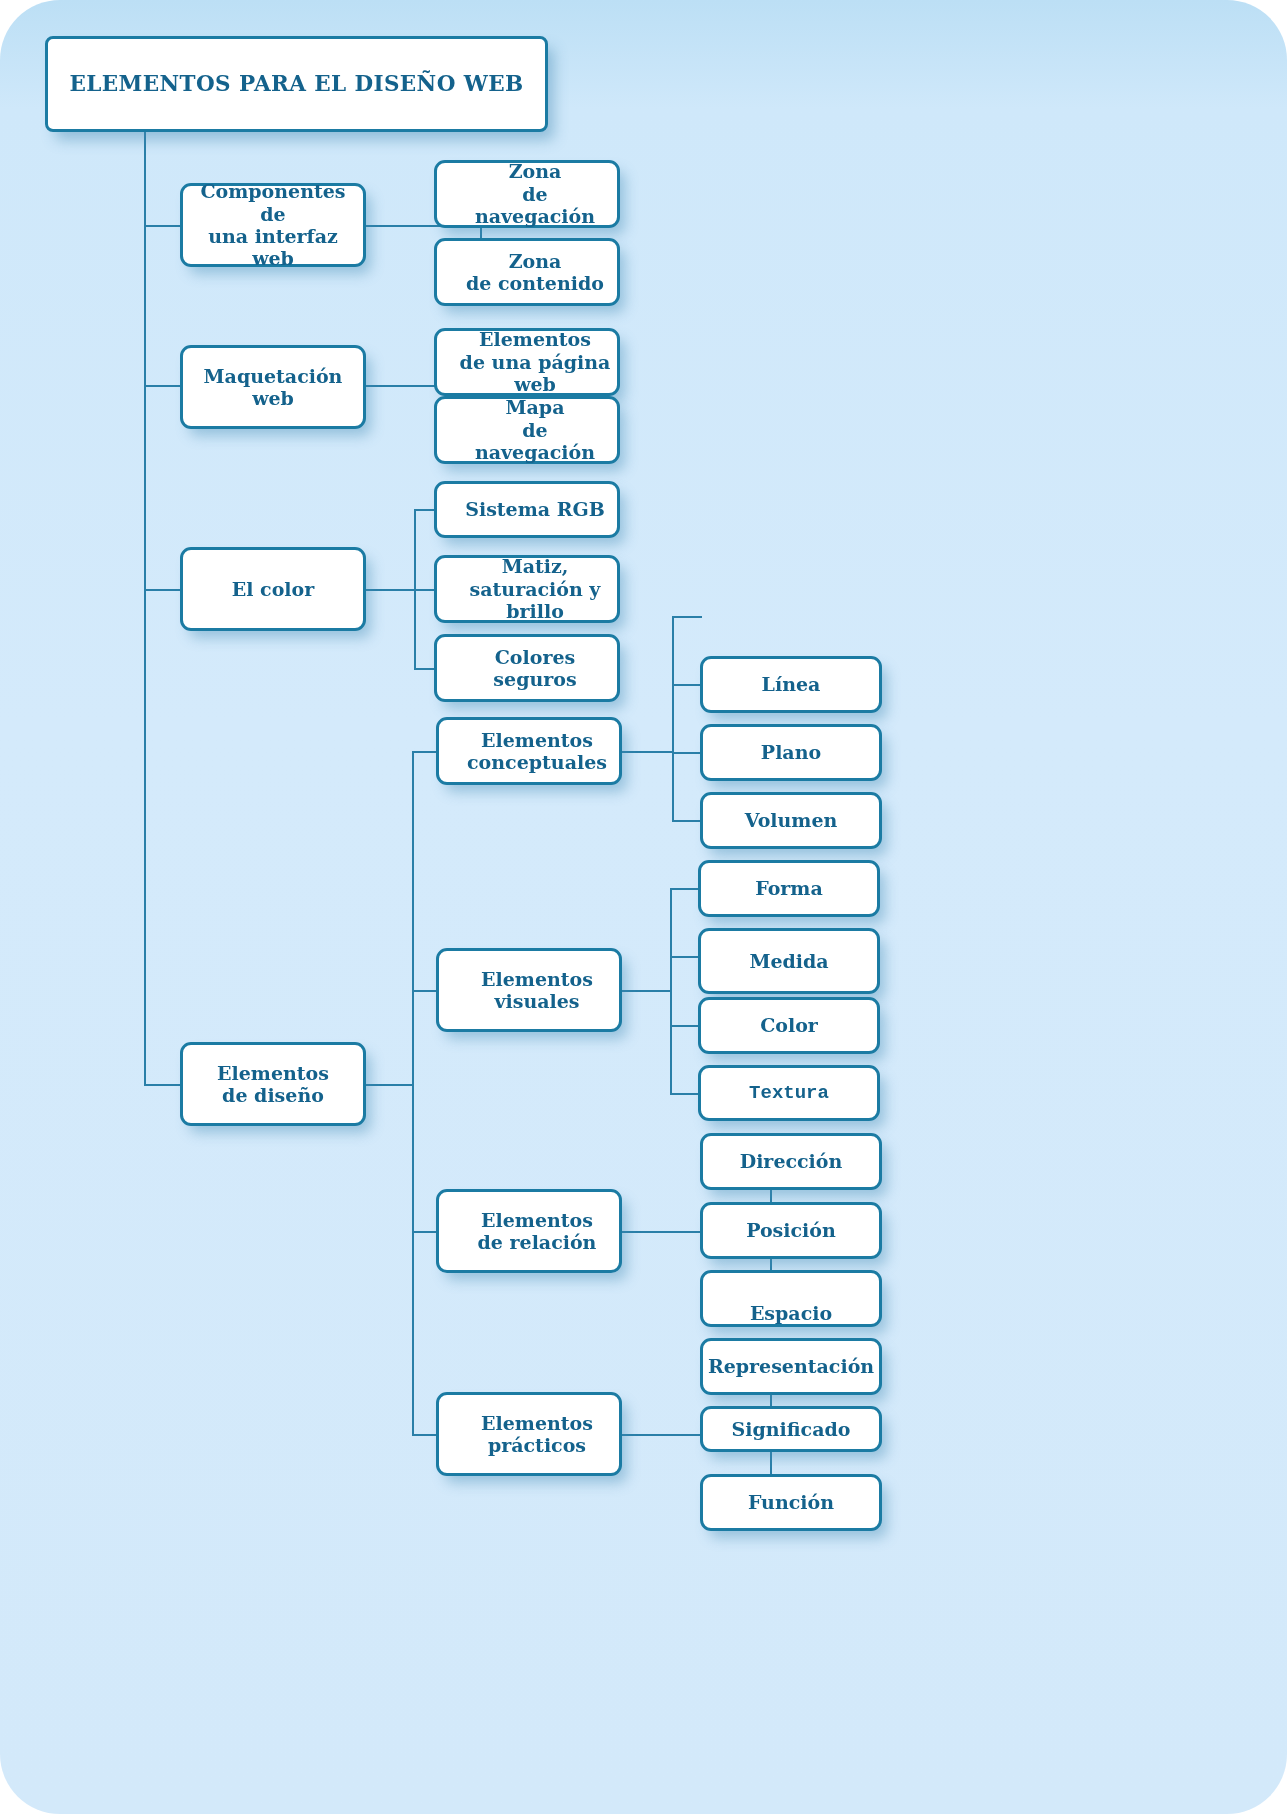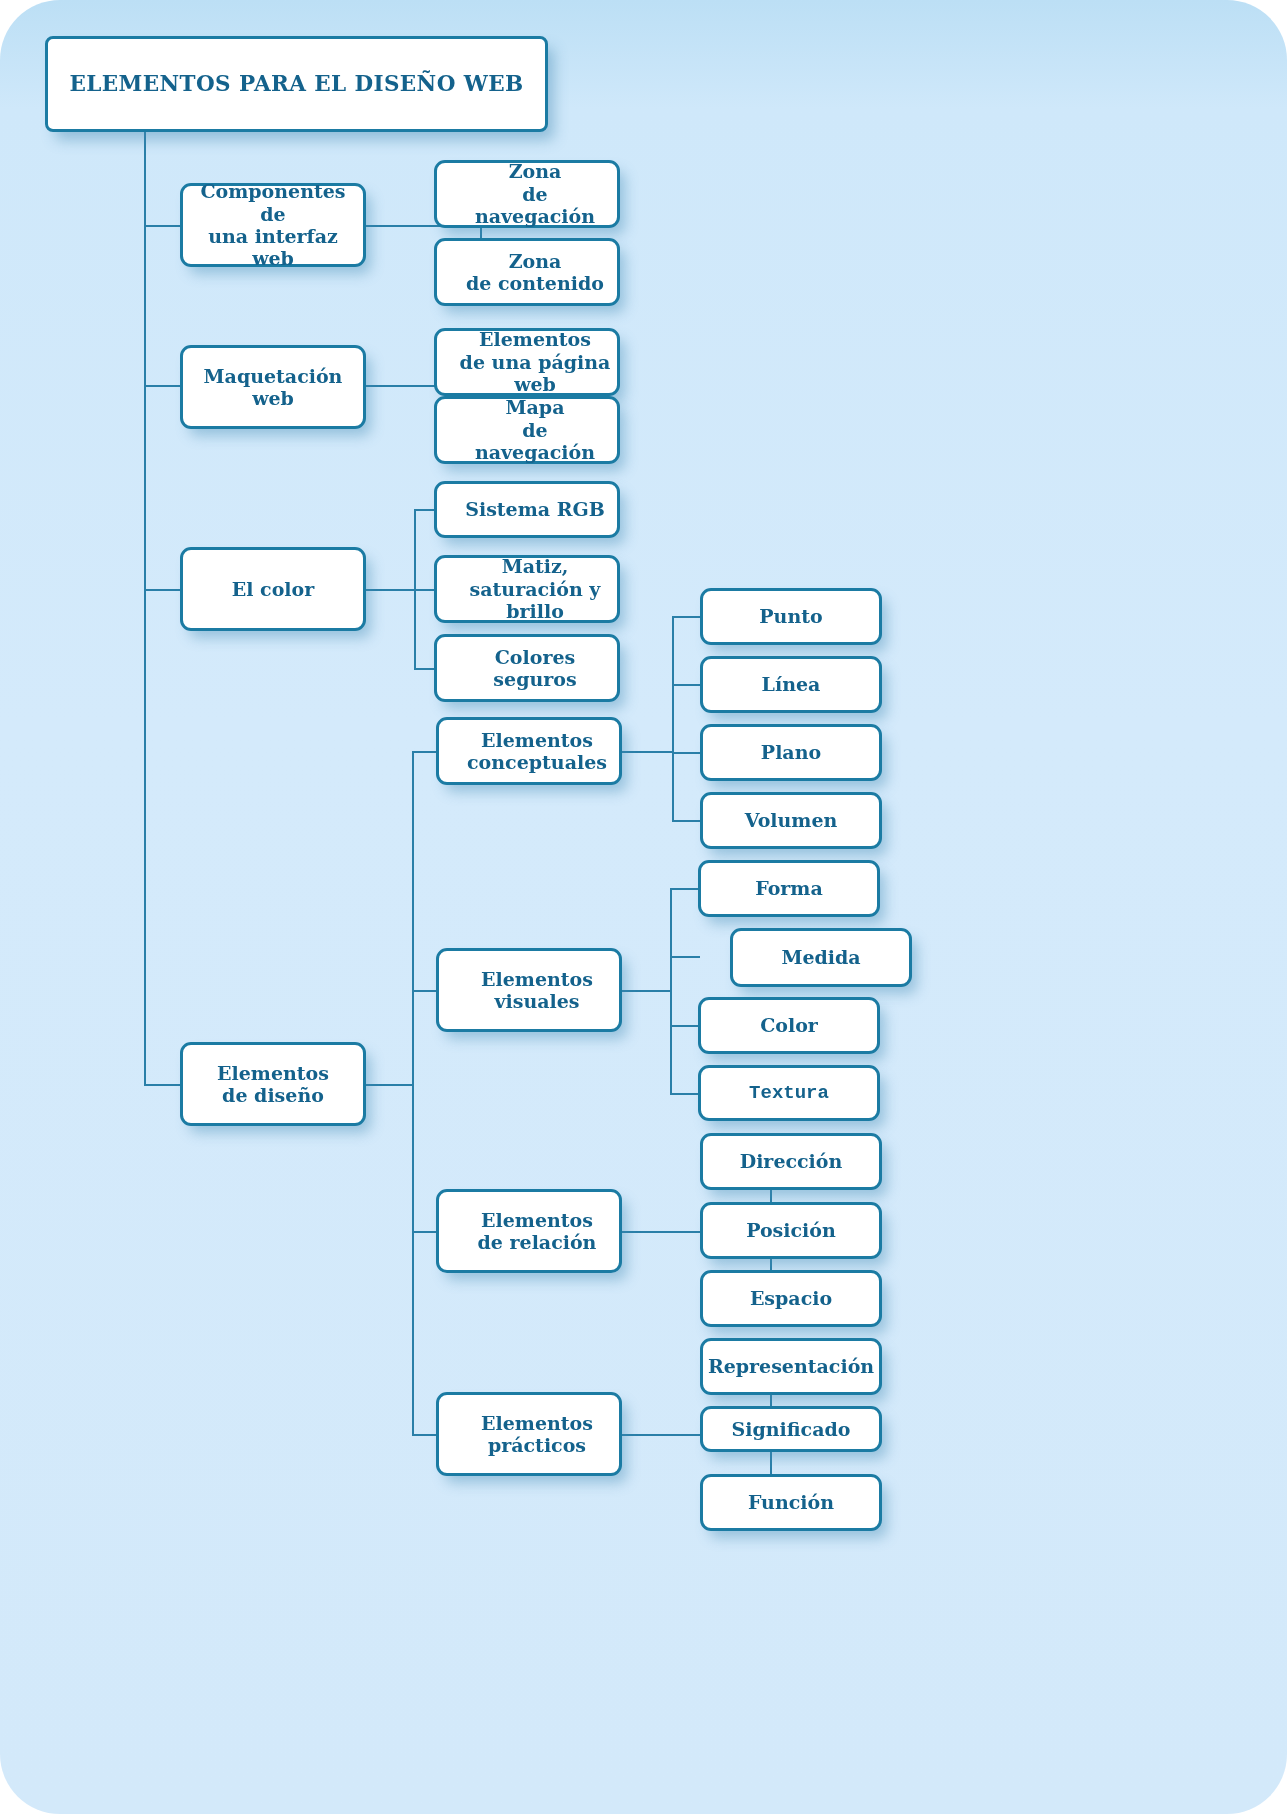--- a/index.html
+++ b/index.html
@@ -202,53 +202,50 @@
   </div>
   <div class="node lvl2" style="left:436px; top:1189px; width:186px; height:84px;">
     <span class="lbl">Elementos
 de relación</span>
   </div>
   <div class="node lvl2" style="left:436px; top:1392px; width:186px; height:84px;">
     <span class="lbl">Elementos
 prácticos</span>
   </div>
 
-  <div class="node lvl3" style="left:700px; top:588px; width:182px; height:57px;">
-    <span class="lbl">Punto</span>
-  </div>
   <div class="node lvl3" style="left:700px; top:656px; width:182px; height:57px;">
     <span class="lbl">Línea</span>
   </div>
   <div class="node lvl3" style="left:700px; top:724px; width:182px; height:57px;">
     <span class="lbl">Plano</span>
   </div>
   <div class="node lvl3" style="left:700px; top:792px; width:182px; height:57px;">
     <span class="lbl">Volumen</span>
   </div>
 
   <div class="node lvl3" style="left:698px; top:860px; width:182px; height:57px;">
     <span class="lbl">Forma</span>
   </div>
-  <div class="node lvl3" style="left:730px; top:928px; width:182px; height:59px;">
+  <div class="node lvl3" style="left:698px; top:928px; width:182px; height:66px;">
     <span class="lbl">Medida</span>
   </div>
   <div class="node lvl3" style="left:698px; top:997px; width:182px; height:57px;">
     <span class="lbl">Color</span>
   </div>
   <div class="node lvl3" style="left:698px; top:1065px; width:182px; height:56px;font-family:Liberation Mono, monospace;">
     <span class="lbl">Textura</span>
   </div>
 
   <div class="node lvl3" style="left:700px; top:1133px; width:182px; height:57px;">
     <span class="lbl">Dirección</span>
   </div>
   <div class="node lvl3" style="left:700px; top:1202px; width:182px; height:57px;">
     <span class="lbl">Posición</span>
   </div>
-  <div class="node lvl3" style="left:700px; top:1270px; width:182px; height:57px;">
+  <div class="node lvl3" style="left:700px; top:1270px; width:182px; height:57px;align-items:flex-end;">
     <span class="lbl">Espacio</span>
   </div>
 
   <div class="node lvl3" style="left:700px; top:1338px; width:182px; height:57px;">
     <span class="lbl">Representación</span>
   </div>
   <div class="node lvl3" style="left:700px; top:1406px; width:182px; height:46px;">
     <span class="lbl">Significado</span>
   </div>
   <div class="node lvl3" style="left:700px; top:1474px; width:182px; height:57px;">

